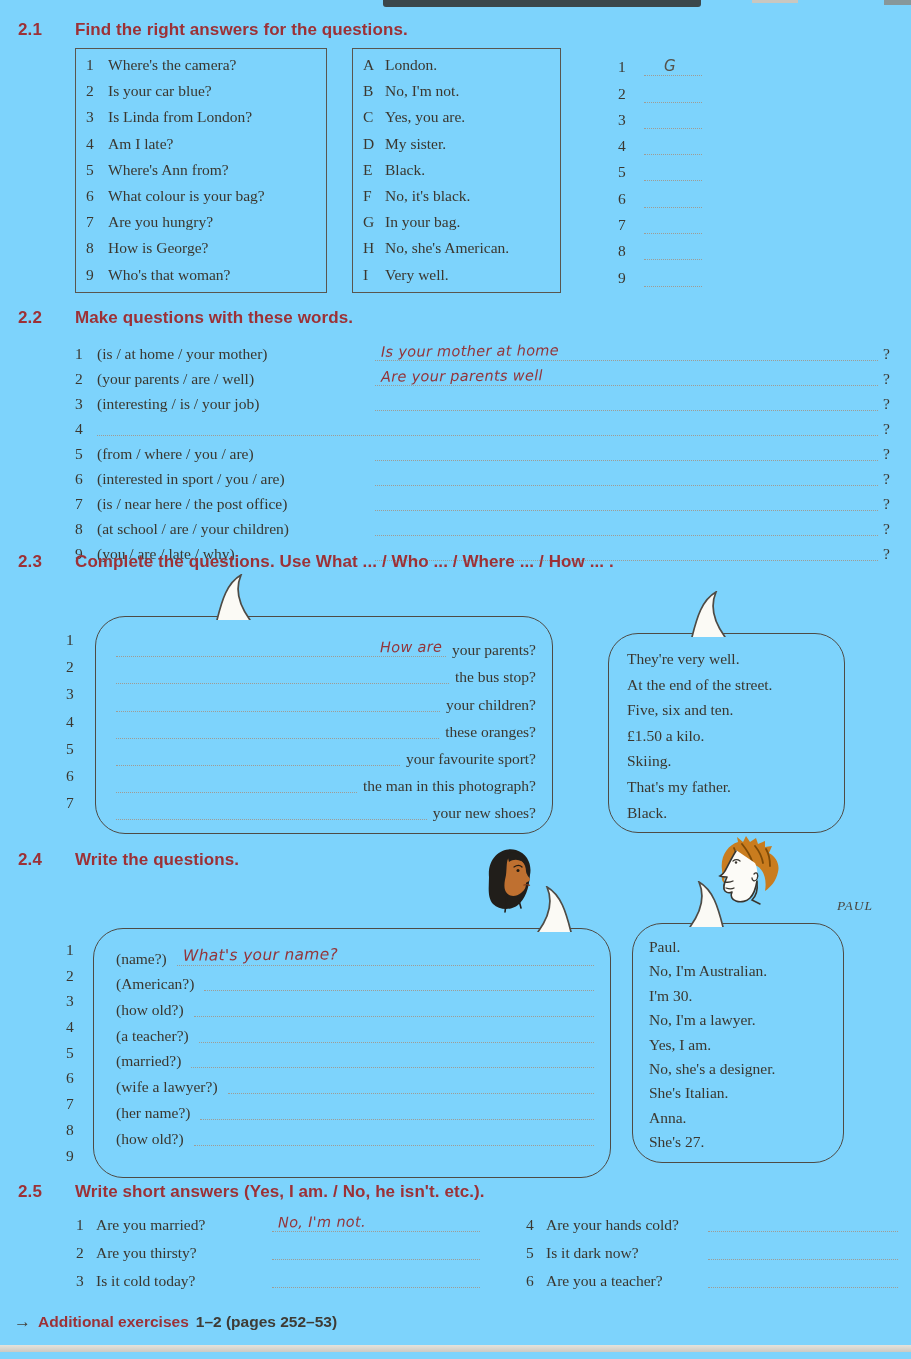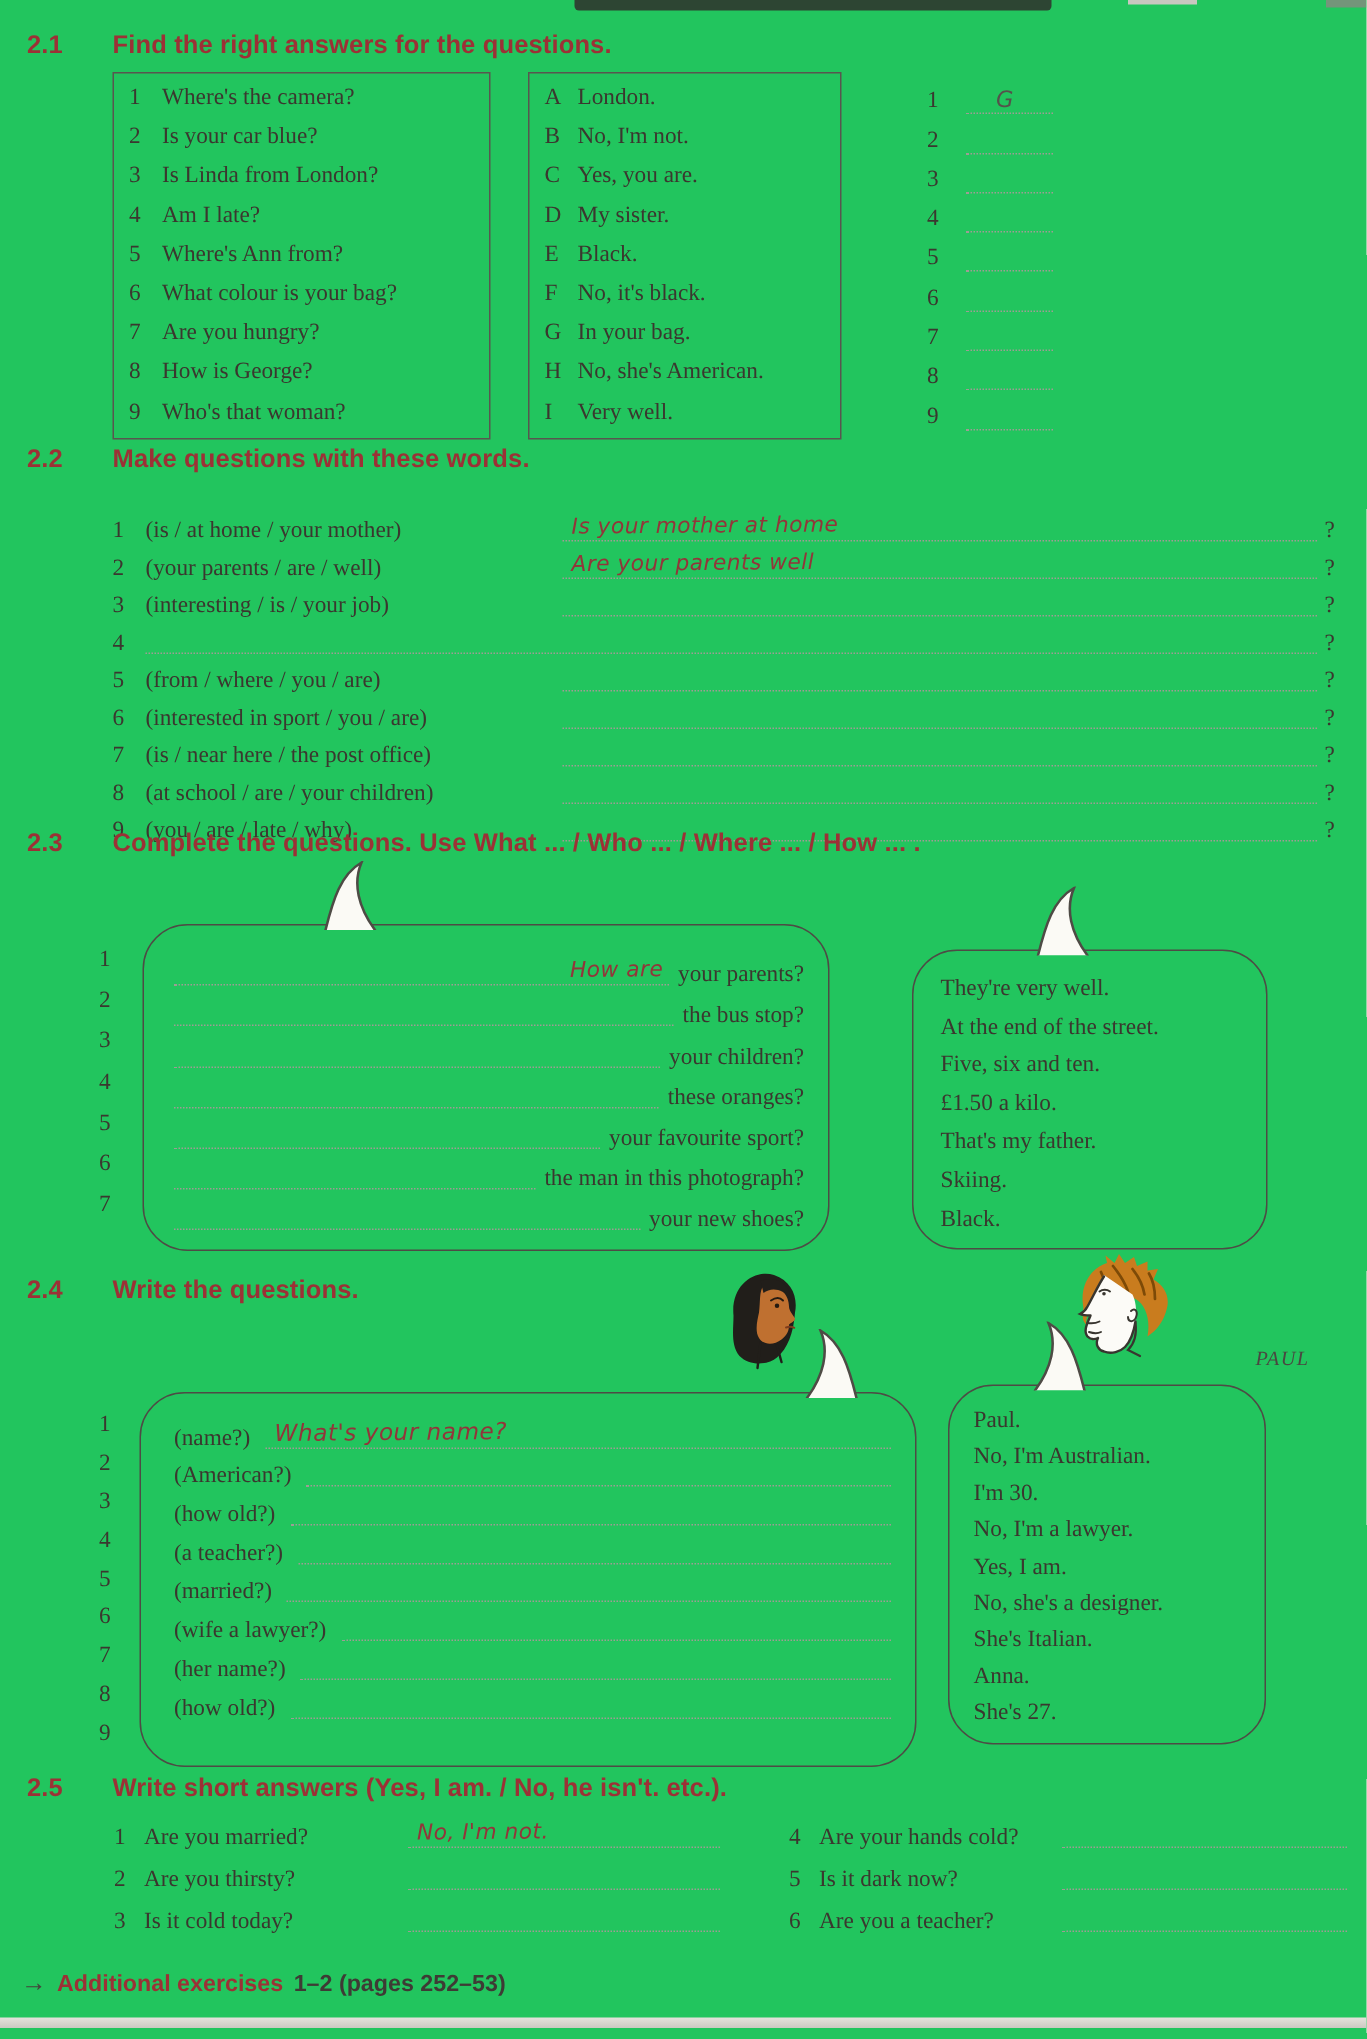--- a/index.html
+++ b/index.html
@@ -1,16 +1,16 @@
 <!DOCTYPE html>
 <html><head>
 <meta charset="utf-8">
 <style>
   html,body{margin:0;padding:0;background:#e9e7e2;}
-  .page{position:relative;width:911px;height:1359px;background:#22c55e;overflow:hidden;
+  .page{position:relative;width:911px;height:1359px;background:#7dd3fc;overflow:hidden;
         font-family:"Liberation Serif",serif;color:#3b372f;}
   
   .hdr{position:absolute;left:18px;display:flex;font-family:"Liberation Sans",sans-serif;
        font-weight:700;font-size:17px;color:#9c3136;letter-spacing:.1px;}
   .h-num{flex:0 0 57px;}
   .hand{font-family:"DejaVu Sans",sans-serif;font-style:italic;font-size:14.5px;
         color:#93353a;letter-spacing:.3px;white-space:nowrap;transform:rotate(-.5deg);}
   
   .box{position:absolute;border:1.5px solid #59564f;box-sizing:border-box;padding:7px 4px 0 10px;background:transparent;}
   .brow{display:flex;height:26.2px;align-items:baseline;font-size:15.5px;}
@@ -210,21 +210,21 @@
         </span>
       </div>
     <div class="arow">
         <span class="an">9</span>
         <span class="aline">
           <span class="hand-g"></span>
         </span>
       </div>
   </div>
 
-  <div class="hdr" style="top:296px;">
+  <div class="hdr" style="top:308px;">
     <span class="h-num">2.2</span>
     <span class="h-title">Make questions with these words.</span>
   </div>
   <div class="rows22">
     <div class="r22">
         <span class="n22">1</span>
         <span class="p22">(is / at home / your mother)</span>
         <span class="d22">
           <span class="hand on-line">Is your mother at home</span>
         </span>
@@ -335,22 +335,22 @@
 
   <div class="bubble b23r">
     <svg class="tail" style="left:80px;" viewBox="0 0 38 46">
       <path d="M3,46 C8,26 13,9 27,1 C21,15 25,31 36,46 L3,46 Z" fill="#fbfaf5"></path>
       <path d="M3,46 C8,26 13,9 27,1 C21,15 25,31 36,46" fill="none" stroke="#4e4b45" stroke-width="1.7" stroke-linecap="round"></path>
     </svg>
     <div>They're very well.</div>
     <div>At the end of the street.</div>
     <div>Five, six and ten.</div>
     <div>£1.50 a kilo.</div>
+    <div>Skiing.</div>
     <div>That's my father.</div>
-    <div>Skiing.</div>
     <div>Black.</div>
   </div>
 
   <div class="hdr" style="top:850px;">
     <span class="h-num">2.4</span>
     <span class="h-title">Write the questions.</span>
   </div>
 
   <svg class="face" style="left:476px;top:842px;" width="60" height="78" viewBox="0 0 60 78">
     <path d="M13,35 C11,14 28,4 40,8 C52,12 56,23 54,33 C53,47 49,57 42,63 C36,68 24,69 17,62 C11,55 13,44 13,35 Z" fill="#211e1a"></path>

